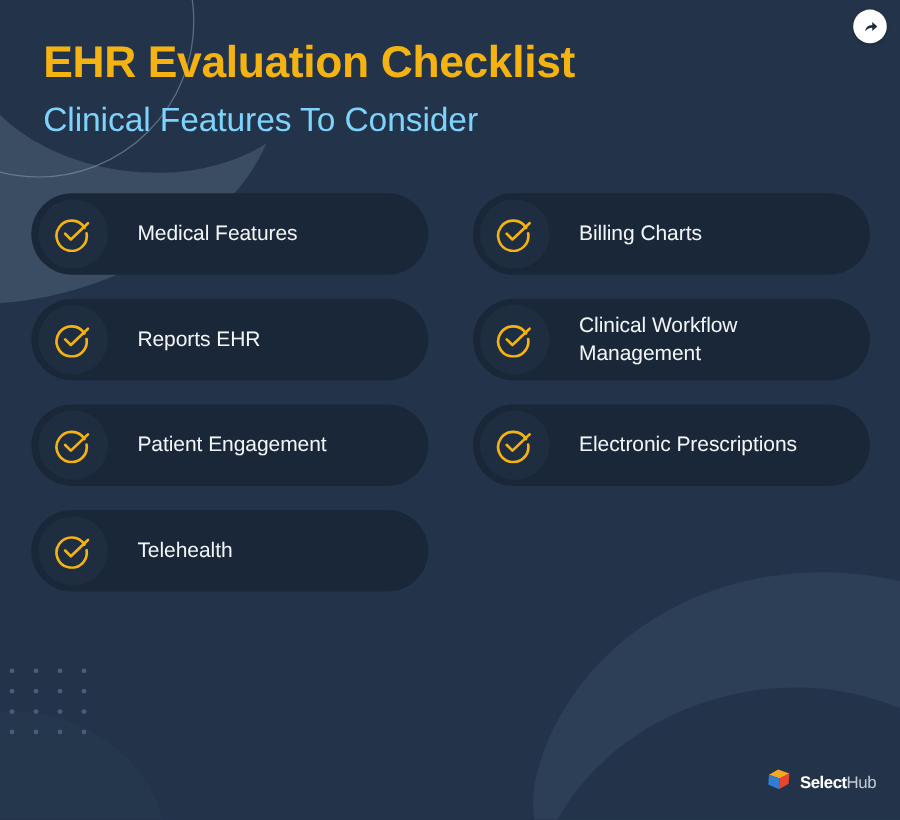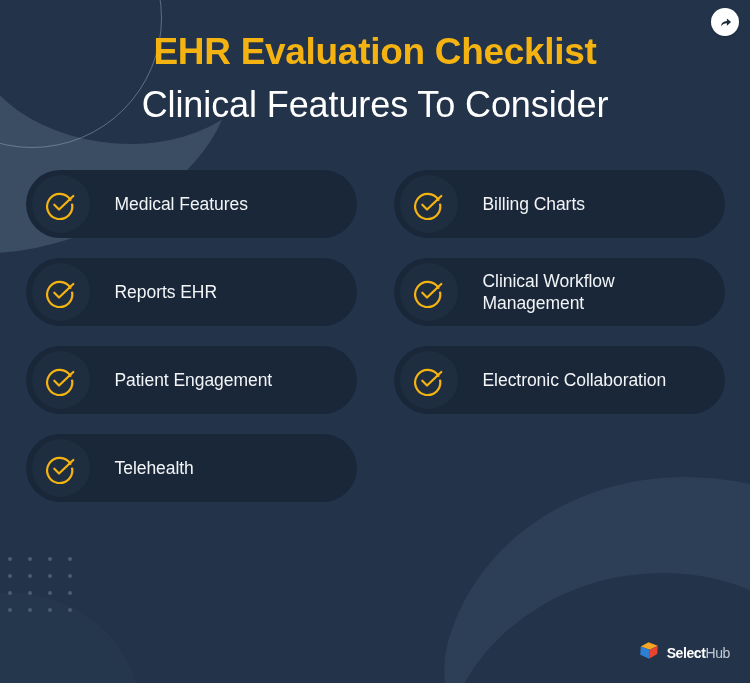--- a/index.html
+++ b/index.html
@@ -124,32 +124,33 @@
     position: relative;
     z-index: 10;
     width: 750px;
     height: 683px;
     display: flex;
     flex-direction: column;
   }
 
   .header {
     padding-top: 31px;
-    text-align: center;
+    text-align: left;
+    padding-left: 36px;
   }
   .title {
     color: #f5b312;
     font-size: 37px;
     font-weight: bold;
     letter-spacing: -0.3px;
     line-height: 1.16;
   }
   .subtitle {
-    color: #ffffff;
-    font-size: 36px;
+    color: #7dd3fc;
+    font-size: 28px;
     font-weight: normal;
     letter-spacing: -0.1px;
     line-height: 1.2;
     margin-top: 9px;
   }
 
   .grid {
     margin: 0 auto;
     margin-top: 44px;
     width: 699px;
@@ -306,21 +307,21 @@
       <span class="card-label">Patient Engagement</span>
     </div>
 
     <div class="card">
       <span class="icon-circle">
         <svg width="31" height="31" viewBox="0 0 32 32" aria-hidden="true">
           <path d="M26.2 11.2A13 13 0 1 0 28 16" fill="none" stroke="#f5b312" stroke-width="2.3" stroke-linecap="round"></path>
           <path d="M9.6 16.3l4.9 4.9L29.2 7.2" fill="none" stroke="#f5b312" stroke-width="2.3" stroke-linecap="round" stroke-linejoin="round"></path>
         </svg>
       </span>
-      <span class="card-label">Electronic Collaboration</span>
+      <span class="card-label">Electronic Prescriptions</span>
     </div>
     <div class="card">
       <span class="icon-circle">
         <svg width="31" height="31" viewBox="0 0 32 32" aria-hidden="true">
           <path d="M26.2 11.2A13 13 0 1 0 28 16" fill="none" stroke="#f5b312" stroke-width="2.3" stroke-linecap="round"></path>
           <path d="M9.6 16.3l4.9 4.9L29.2 7.2" fill="none" stroke="#f5b312" stroke-width="2.3" stroke-linecap="round" stroke-linejoin="round"></path>
         </svg>
       </span>
       <span class="card-label">Telehealth</span>
     </div>

